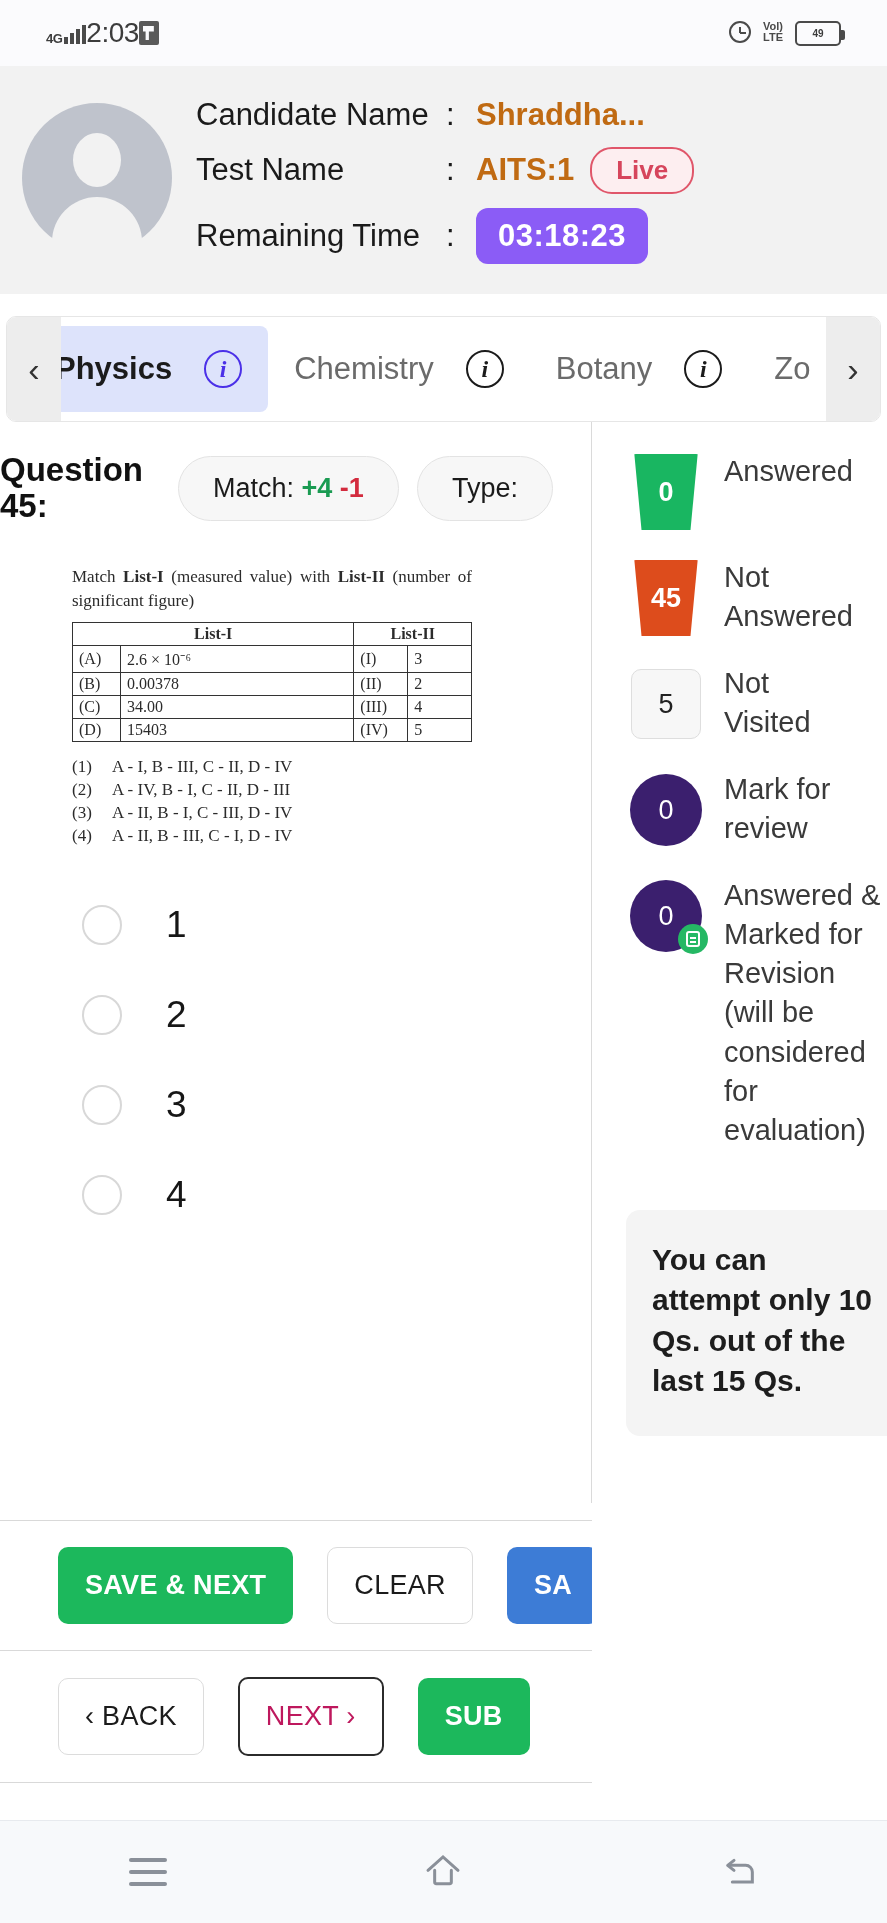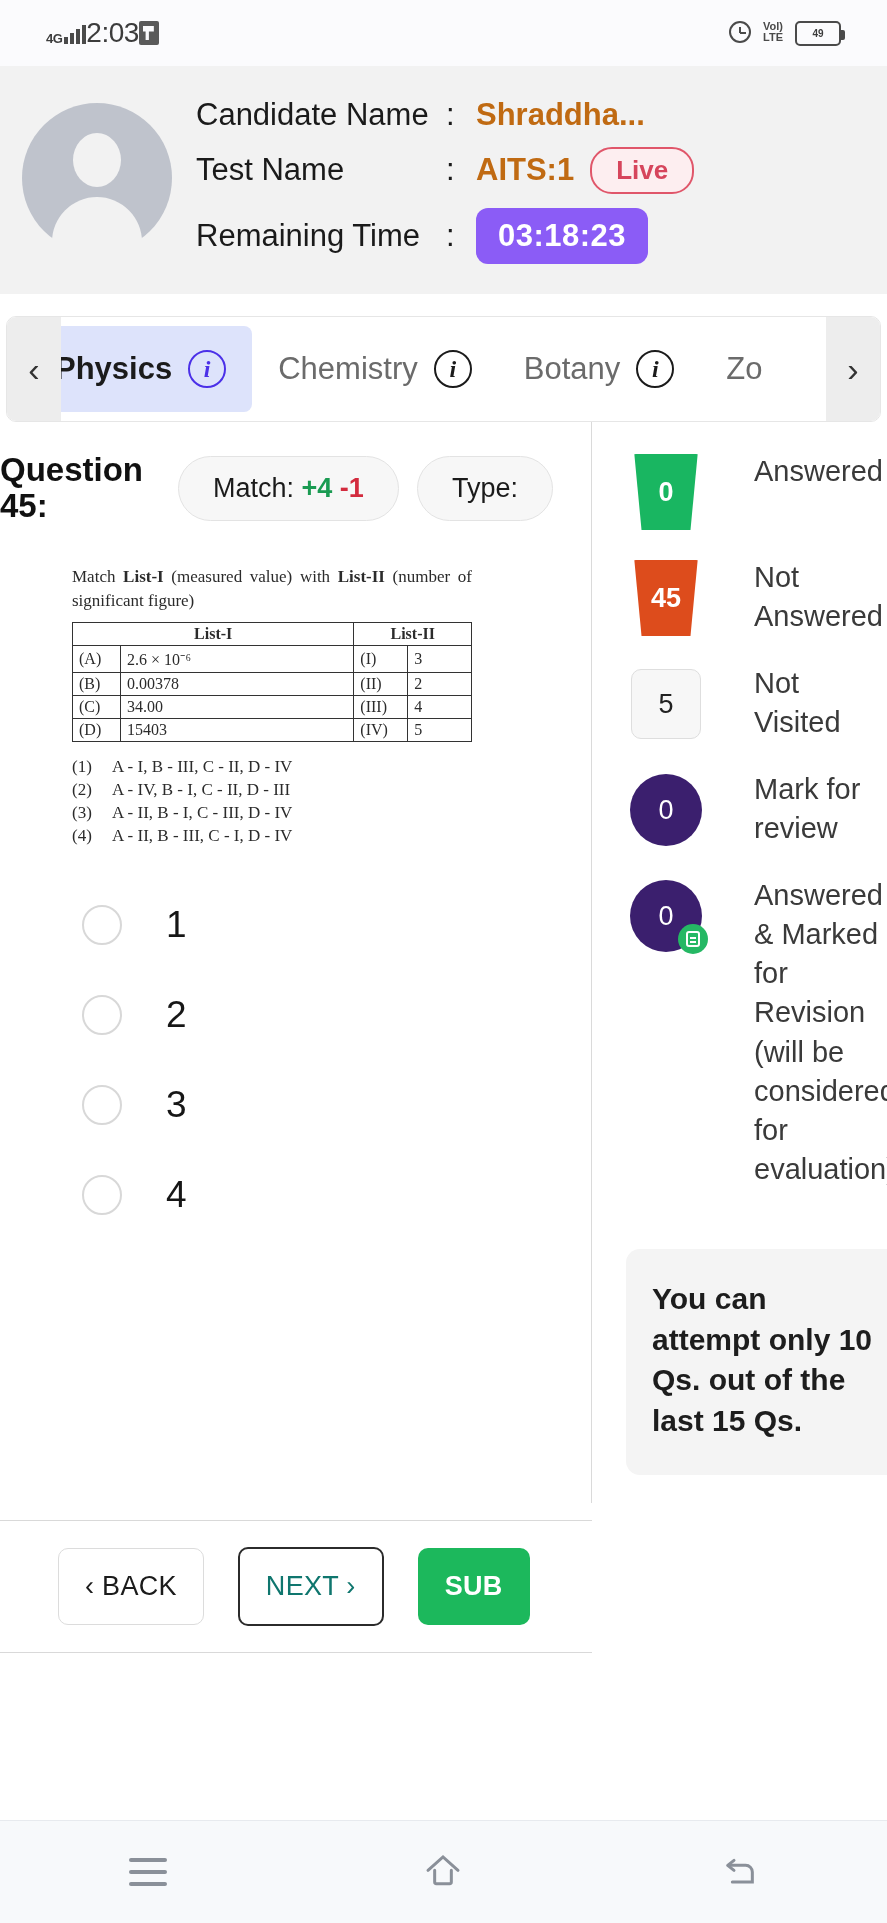--- a/index.html
+++ b/index.html
@@ -76,21 +76,21 @@
   }
 
   
   .tabs-wrap { padding: 22px 0 0 0; background:#fff;}
   .tabs-card {
     margin: 0 6px; border: 1px solid #e6e6e6; border-radius: 10px; background: #fff;
     height: 106px; position: relative; overflow: hidden; display:flex; align-items:center;
   }
   .tabs-strip { display: flex; align-items: center; height: 100%; }
   .tab {
-    display: flex; align-items: center; gap: 16px;
+    display: flex; align-items: center; gap: 32px;
     padding: 0 26px; height: 86px; border-radius: 8px; white-space: nowrap;
   }
   .tab.active { background: #dde3fb; }
   .tab-label { font-size: 31px; color: #6b6b6b; }
   .tab.active .tab-label { color: #1b1b1b; font-weight: 700; }
   .info-ic {
     width: 38px; height: 38px; border-radius: 50%; border: 2.5px solid #1b1b1b;
     display:flex;align-items:center;justify-content:center;
     font-size: 24px; font-family:"Liberation Serif", serif; font-style: italic; font-weight:700;
     color:#1b1b1b;
@@ -162,42 +162,42 @@
      font-size: 27px; color:#222; }
   .circ { width: 72px; height: 72px; border-radius: 50%; background:#3b1f6e;
      display:flex;align-items:center;justify-content:center; color:#fff;
      font-size: 27px; font-weight: 500; position: relative;}
   .badge-doc { position:absolute; right: -6px; bottom: -2px; width: 30px; height:30px;
      border-radius:50%; background:#25b864; display:flex;align-items:center;justify-content:center;}
   .badge-doc span { width: 14px; height: 16px; border: 2px solid #fff; border-radius: 3px;
      display:block; position:relative;}
   .badge-doc span:after{content:""; position:absolute; left:2px; top:4px; width:6px;height:2px;
      background:#fff; box-shadow: 0 4px 0 #fff;}
-  .leg-text { font-size: 29px; color: #3a3a3a; line-height: 1.35; white-space: pre-line; margin-left: 30px;}
+  .leg-text { font-size: 29px; color: #3a3a3a; line-height: 1.35; white-space: pre-line;}
 
   .note-box {
     margin: 60px 0 0 34px; width: 278px;
     background: #f4f4f4; border-radius: 14px; padding: 30px 26px 34px 26px;
     font-size: 30px; font-weight: 700; color: #1d1d1d; line-height: 1.35;
   }
 
   
   .actions {
     border-top: 1px solid #d9d9d9; padding: 26px 0 26px 58px;
     display: flex; align-items: center; gap: 34px; background:#fff;
     width: 592px;
   }
   .btn {
     border-radius: 10px; font-size: 27px; font-weight: 700; letter-spacing:.3px;
     padding: 22px 26px; white-space: nowrap; border: 1px solid transparent;
   }
   .btn-green { background: #1cb85c; color:#fff; }
   .btn-outline { background:#fff; color:#1b1b1b; border: 1px solid #dcdcdc; font-weight:500;}
   .btn-blue { background: #3d7cd6; color:#fff; }
-  .btn-dark-outline { background:#fff; color:#0f766e; border: 2px solid #2b2b2b; font-weight:500;}
+  .btn-dark-outline { background:#fff; color:#be185d; border: 2px solid #2b2b2b; font-weight:500;}
   .nav-actions {
     border-top: 1px solid #d9d9d9; border-bottom: 1px solid #d9d9d9;
     padding: 26px 0 26px 58px; display: flex; align-items: center; gap: 34px;
     background:#fff; width: 592px;
   }
 
   .bottom-block { position: absolute; left: 0; top: 1520px; width: 592px;
      overflow: hidden; }
 
   
@@ -420,20 +420,25 @@
           </div>
           <div class="leg-text">Answered &amp; Marked for Revision (will be considered for evaluation)</div>
         </div>
       </div>
 
       <div class="note-box">You can attempt only 10 Qs. out of the last 15 Qs.</div>
     </div>
   </div>
 
   <div class="bottom-block">
+    <div class="actions">
+      <button class="btn btn-green">SAVE &amp; NEXT</button>
+      <button class="btn btn-outline">CLEAR</button>
+      <button class="btn btn-blue">SA</button>
+    </div>
     <div class="nav-actions">
       <button class="btn btn-outline">‹ BACK</button>
       <button class="btn btn-dark-outline">NEXT ›</button>
       <button class="btn btn-green">SUB</button>
     </div>
   </div>
 
   <div class="android-nav">
     <div class="nav-ic">
       <span class="ic-menu">

